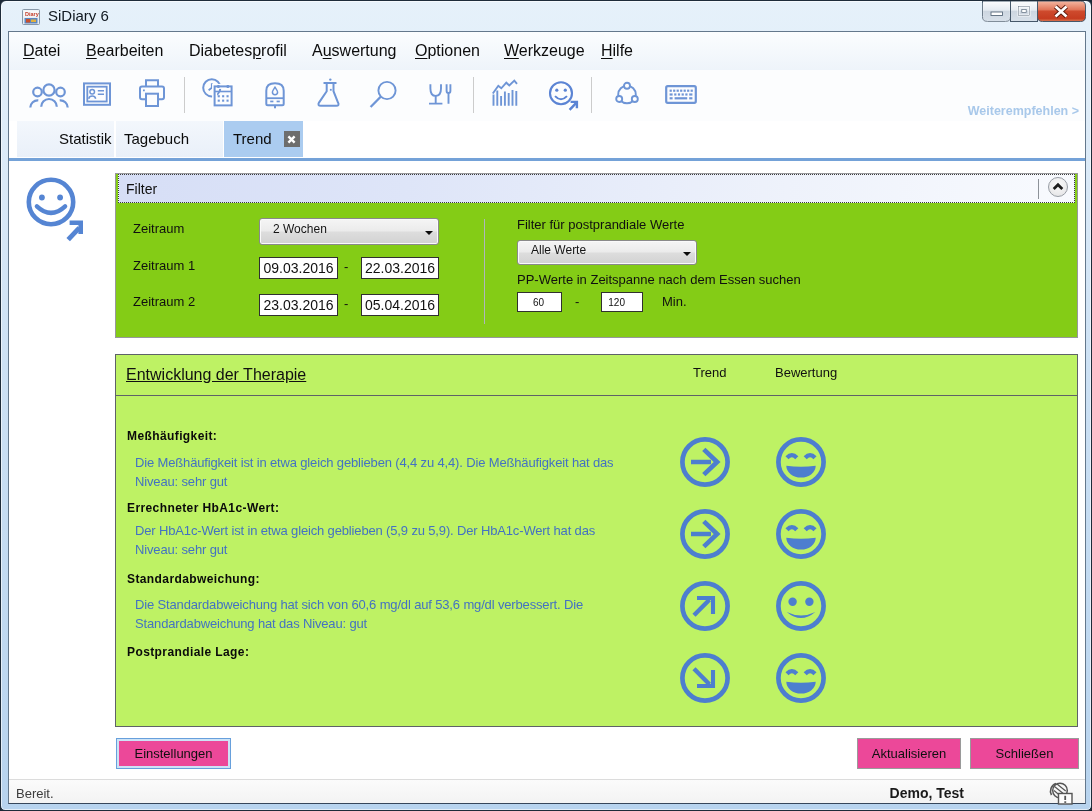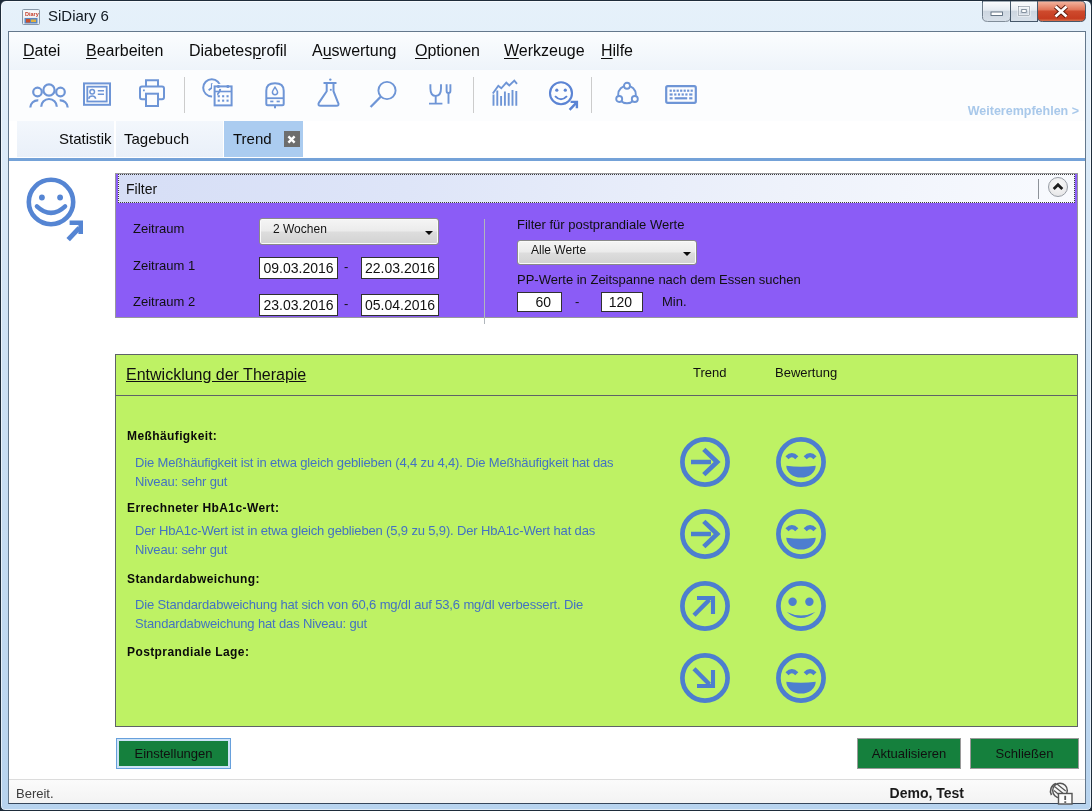--- a/index.html
+++ b/index.html
@@ -26,55 +26,55 @@
 .tab { position:absolute; top:0px; height:36px; font-size:15px;
   color:#0c0c0c; line-height:36px; text-align:left; padding-left:8px;
   background:linear-gradient(#f3f7fc,#e9f0f9); }
 #tab-active { background:#abccf0; padding-left:9px; }
 #tabline { position:absolute; left:0; top:37px; width:1076px; height:3px; background:#74a2d8; }
 #closebox { display:inline-block; width:16px; height:16px; background:#6d6d6d;
   vertical-align:-3px; margin-left:12px; position:relative; }
 #closebox svg { position:absolute; left:3.5px; top:3.5px; }
 #content { position:absolute; left:0; top:129px; width:1076px; height:618px; background:#fff; }
 #logo { position:absolute; left:14px; top:12px; }
-#filterbox { position:absolute; left:106px; top:12px; width:963px; height:145px;
-  border:1px solid #97989b; background:#8b5cf6; }
+#filterbox { position:absolute; left:106px; top:12px; width:963px; height:165px;
+  border:1px solid #97989b; background:#84cc16; }
 #filterhead { position:absolute; left:2px; top:0px; width:957px; height:29px;
   background:linear-gradient(90deg,#d6def6 0%,#dee5f8 30%,#eef2fb 70%,#f8fafe 100%);
   border:1.5px dotted #3c3c3c; }
 #filterhead .cap { position:absolute; left:7px; top:6px; font-size:14px; color:#101010; }
 #colsep { position:absolute; left:922px; top:5px; width:1px; height:20px; background:#8d9299; }
 #colbtn { position:absolute; left:932px; top:3px; width:20px; height:20px;
   border:1px solid #989da5; border-radius:50%;
   background:radial-gradient(circle at 50% 35%, #fafafa 0%, #ededee 55%, #dfe0e2 100%); }
 .flabel { position:absolute; font-size:13px; color:#101010; }
 .combo { position:absolute; width:180px; height:27px; border:1px solid #8a8a8a;
   border-radius:3px; background:linear-gradient(#f5f5f5 0%,#ebebeb 48%,#dddddd 52%,#d2d2d2 100%);
   box-shadow:inset 0 0 0 1px #fafafa; font-size:12px; color:#141414; }
 .combo .txt { position:absolute; left:13px; top:3px; }
 .combo .arr { position:absolute; right:5px; top:11.5px; width:0; height:0;
   border-left:4.5px solid transparent; border-right:4.5px solid transparent;
   border-top:4.5px solid #0c0c0c; }
 .dbox { position:absolute; height:22px; border:1.5px solid #303030; background:#fff;
   font-size:14px; color:#101010; text-align:center; line-height:21px; }
 .nbox { position:absolute; height:20px; border:1.5px solid #303030; background:#fff;
-  font-size:14px; color:#101010; text-align:right; padding-right:10px; line-height:19px; }
+  font-size:10px; color:#101010; text-align:right; padding-right:17px; line-height:19px; }
 #vsep { position:absolute; left:368px; top:45px; width:1px; height:105px; background:#b0b6bc; }
 #mainbox { position:absolute; left:106px; top:193px; width:963px; height:373px;
   border:1px solid #5e6268; background:#bef264; }
 #mainhead { position:absolute; left:10px; top:11px; font-size:16px; color:#101010;
   text-decoration:underline; }
 #colTrend { position:absolute; left:577px; top:10px; font-size:13px; color:#101010; }
 #colBew { position:absolute; left:659px; top:10px; font-size:13px; color:#101010; }
 #mainline { position:absolute; left:0; top:40px; width:961px; height:1px; background:#5e6268; }
 .sect-title { position:absolute; left:11px; font-size:12px; font-weight:bold; letter-spacing:0.4px; color:#0a0a0a; }
 .sect-desc { position:absolute; left:19px; white-space:nowrap; font-size:13px; letter-spacing:-0.15px; color:#4372c2;
   line-height:18.5px; }
 .ticn { position:absolute; }
-.btn { position:absolute; height:31px; background:#15803d; border:1px solid #9a9a9a;
+.btn { position:absolute; height:31px; background:#ec4899; border:1px solid #9a9a9a;
   font-size:13px; color:#101010; text-align:center; line-height:29px; }
 #btn-est { left:107px; top:577px; width:115px; border:1px solid #67a0dc;
   box-shadow:inset 0 0 0 2px #cde3f6; }
 #statusbar { position:absolute; left:0; top:747px; width:1076px; height:24px;
   background:linear-gradient(#fbfbfb,#f3f3f3); border-top:1px solid #dcdcdc; }
 #st-left { position:absolute; left:7px; top:6px; font-size:13px; color:#3c3c3c; }
 #st-user { position:absolute; right:121px; top:5px; font-size:14px; font-weight:bold; color:#1a1a1a; }
 #st-icon { position:absolute; left:1038px; top:1px; }
 #weiter { position:absolute; right:6px; top:72px; font-size:12.5px; font-weight:bold; color:#a8c8ea; }
 </style>

